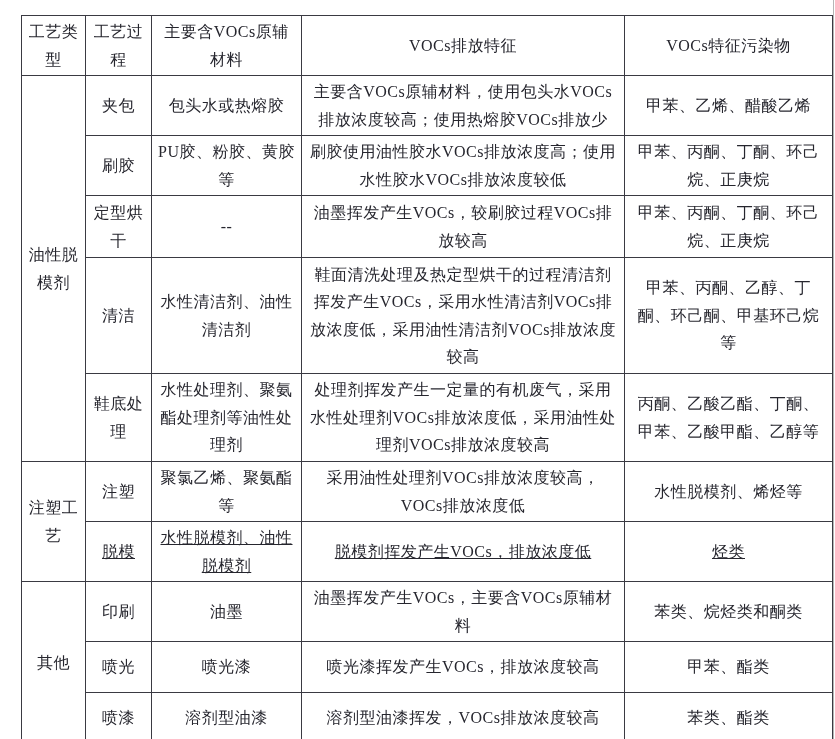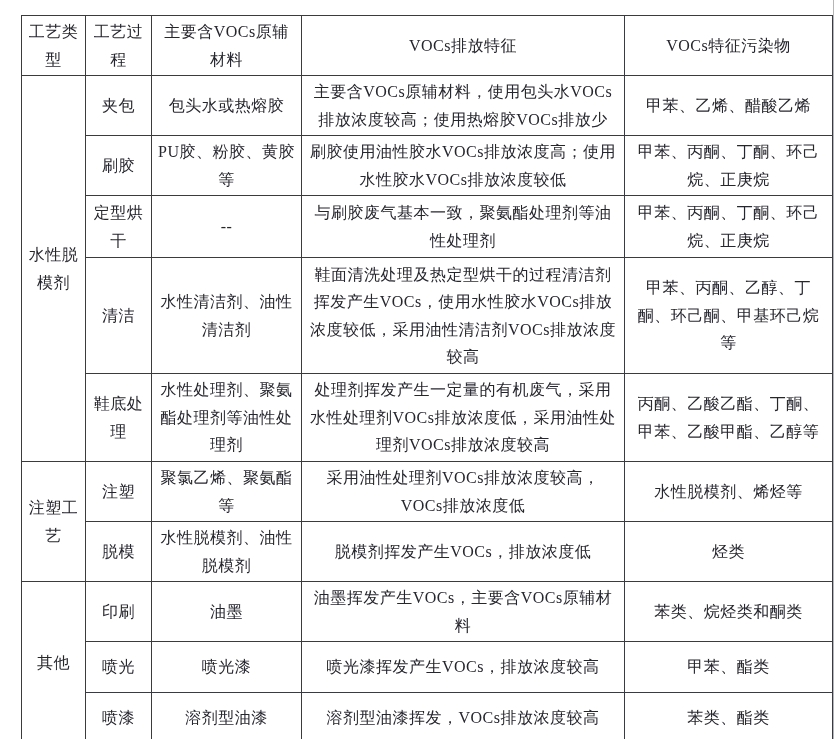--- a/index.html
+++ b/index.html
@@ -35,21 +35,21 @@
     overflow: hidden;
   }
   
   tr.h-head   { height: 56px; }
   tr.h-r1     { height: 58px; }
   tr.h-r2     { height: 60px; }
   tr.h-r3     { height: 62px; }
   tr.h-r4     { height: 116px; }
   tr.h-r5     { height: 88px; }
   tr.h-r6     { height: 59px; }
-  tr.h-r7     { height: 59px; }
+  tr.h-r7     { height: 59px; text-decoration: underline; }
   tr.h-r8     { height: 59px; }
   tr.h-r9     { height: 51px; }
   tr.h-r10    { height: 51px; }
   .page-right-edge {
     position: absolute;
     top: 0;
     right: 1px;
     width: 1px;
     height: 739px;
     background: #b6b6b6;
@@ -70,42 +70,42 @@
     <tbody>
       <tr class="h-head">
         <th>工艺类型</th>
         <th>工艺过程</th>
         <th>主要含VOCs原辅材料</th>
         <th>VOCs排放特征</th>
         <th>VOCs特征污染物</th>
       </tr>
 
       <tr class="h-r1">
-        <td rowspan="5">水性脱模剂</td>
+        <td rowspan="5">油性脱模剂</td>
         <td>夹包</td>
         <td>包头水或热熔胶</td>
         <td>主要含VOCs原辅材料，使用包头水VOCs排放浓度较高；使用热熔胶VOCs排放少</td>
         <td>甲苯、乙烯、醋酸乙烯</td>
       </tr>
       <tr class="h-r2">
         <td>刷胶</td>
         <td>PU胶、粉胶、黄胶等</td>
         <td>刷胶使用油性胶水VOCs排放浓度高；使用水性胶水VOCs排放浓度较低</td>
         <td>甲苯、丙酮、丁酮、环己烷、正庚烷</td>
       </tr>
       <tr class="h-r3">
         <td>定型烘干</td>
         <td>--</td>
-        <td>与刷胶废气基本一致，聚氨酯处理剂等油性处理剂</td>
+        <td>油墨挥发产生VOCs，较刷胶过程VOCs排放较高</td>
         <td>甲苯、丙酮、丁酮、环己烷、正庚烷</td>
       </tr>
       <tr class="h-r4">
         <td>清洁</td>
         <td>水性清洁剂、油性清洁剂</td>
-        <td>鞋面清洗处理及热定型烘干的过程清洁剂挥发产生VOCs，使用水性胶水VOCs排放浓度较低，采用油性清洁剂VOCs排放浓度较高</td>
+        <td>鞋面清洗处理及热定型烘干的过程清洁剂挥发产生VOCs，采用水性清洁剂VOCs排放浓度低，采用油性清洁剂VOCs排放浓度较高</td>
         <td>甲苯、丙酮、乙醇、丁酮、环己酮、甲基环己烷等</td>
       </tr>
       <tr class="h-r5">
         <td>鞋底处理</td>
         <td>水性处理剂、聚氨酯处理剂等油性处理剂</td>
         <td>处理剂挥发产生一定量的有机废气，采用水性处理剂VOCs排放浓度低，采用油性处理剂VOCs排放浓度较高</td>
         <td>丙酮、乙酸乙酯、丁酮、甲苯、乙酸甲酯、乙醇等</td>
       </tr>
 
       <tr class="h-r6">

